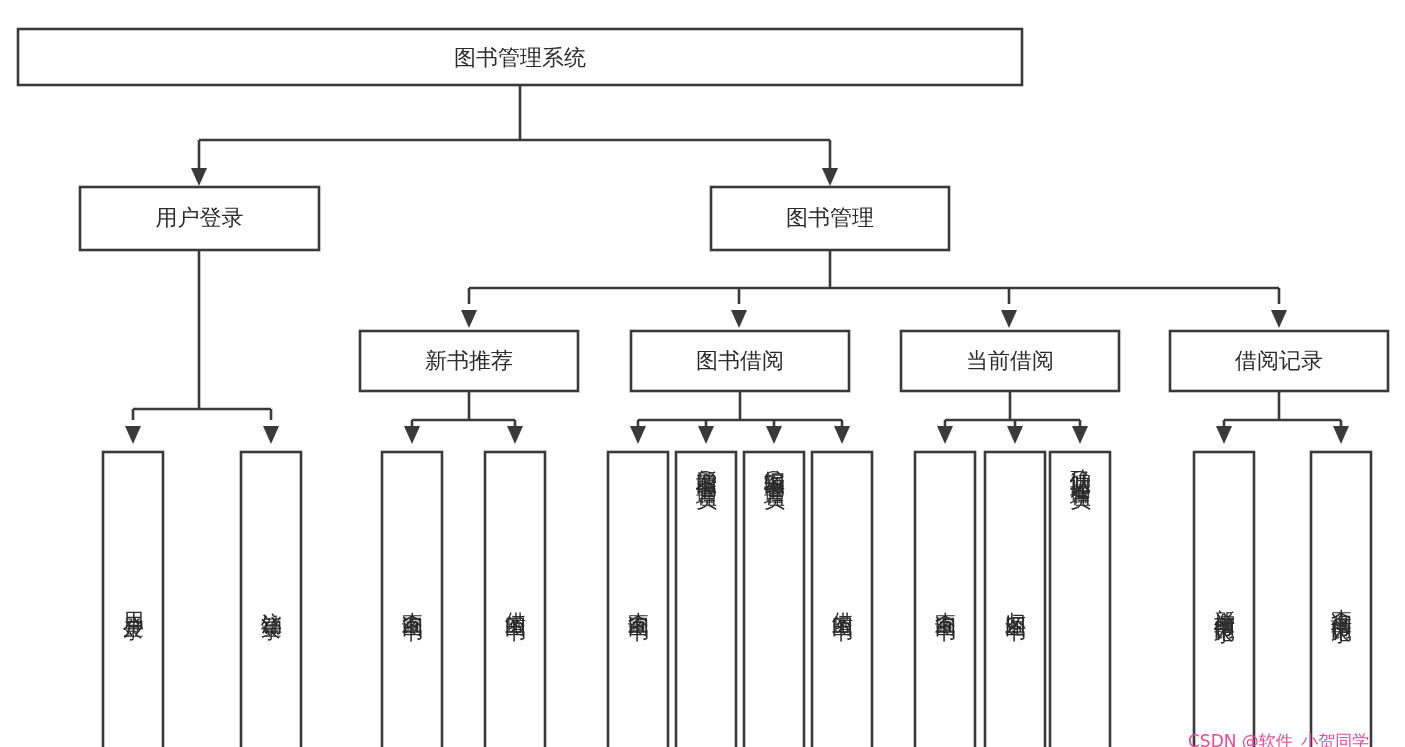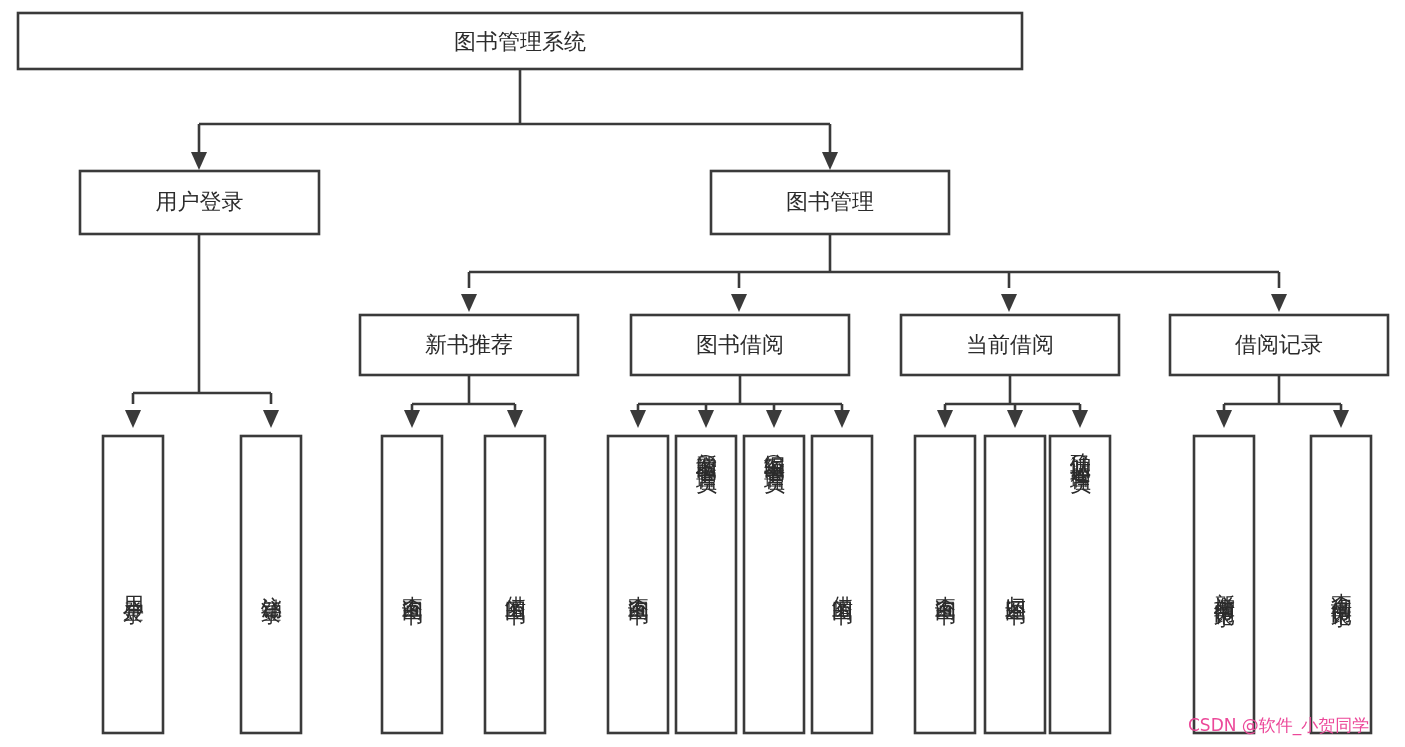--- a/index.html
+++ b/index.html
@@ -9,21 +9,21 @@
   }
   body {
     width: 1405px;
     height: 747px;
     font-family: "DejaVu Sans", "Liberation Sans", sans-serif;
     overflow: hidden;
     position: relative;
   }
   #diagram-root {
     position: absolute;
-    left: 0; top: 0;
+    left: 0; top: 16px;
     width: 1405px;
     height: 722px;
   }
   svg.flow {
     display: block;
     width: 1405px;
     height: 747px;
   }
   .box-rect {
     fill: #ffffff;

